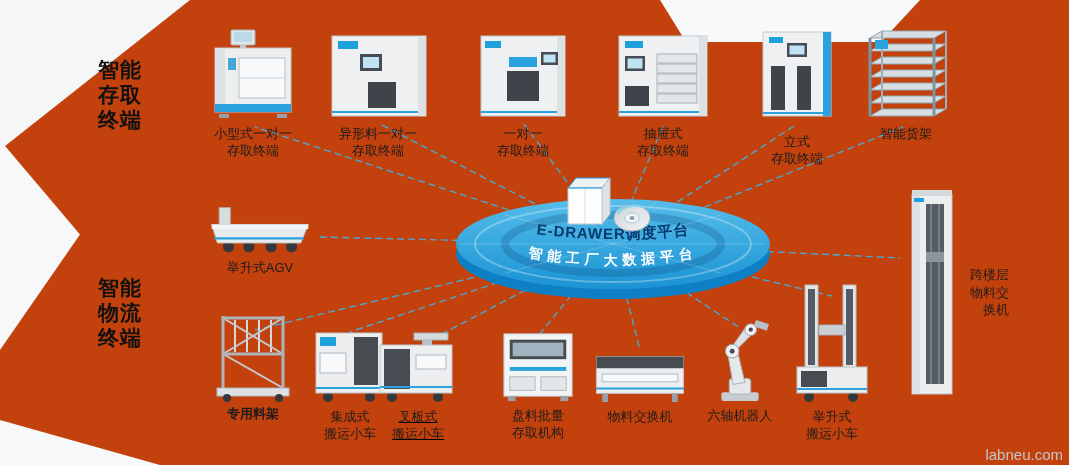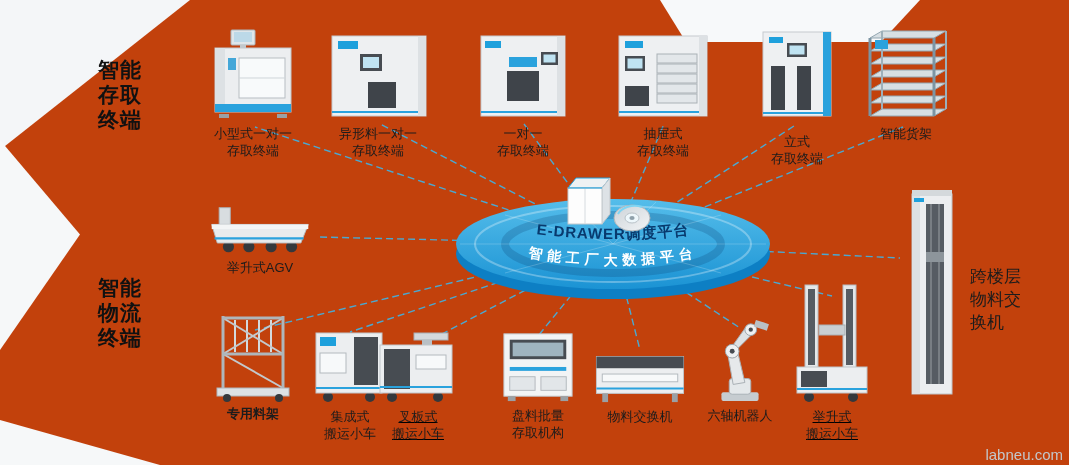--- a/index.html
+++ b/index.html
@@ -4,21 +4,21 @@
 <style>
   html,body{margin:0;padding:0;background:#fff;}
   body{font-family:"Liberation Sans",sans-serif;}
   #canvas{position:relative;width:1069px;height:465px;background:#c2410c;overflow:hidden;}
   .bgshape{position:absolute;z-index:0;}
   #lines{position:absolute;left:0;top:0;z-index:1;}
   .node{position:absolute;z-index:3;display:flex;flex-direction:column;align-items:center;}
   .machine{display:flex;align-items:flex-end;justify-content:center;}
   .label{margin-top:4px;font-size:13px;line-height:1.28;color:#1c1c1c;text-align:center;white-space:pre-line;}
   .section-label{position:absolute;z-index:3;font-size:21px;font-weight:bold;color:#111;line-height:1.2;letter-spacing:1px;white-space:pre-line;}
-  .side-label{position:absolute;z-index:3;font-size:17px;line-height:1.35;color:#1c1c1c;white-space:pre-line;text-align:left;}
+  .side-label{position:absolute;z-index:3;font-size:13px;line-height:1.35;color:#1c1c1c;white-space:pre-line;text-align:right;}
   #platform{position:absolute;left:450px;top:152px;z-index:2;}
   #watermark{position:absolute;right:6px;bottom:2px;z-index:4;font-size:15px;color:#c3c7cb;}
 </style>
 </head>
 <body>
 
 <div id="canvas">
 
   <div class="bgshape" style="left:0;top:0;width:190px;height:150px;background:#f4f6f8;clip-path:polygon(0 0,100% 0,0 100%);"></div>
   <div class="bgshape" style="left:0;top:140px;width:80px;height:210px;background:#f6f8f9;clip-path:polygon(0 0,100% 45%,0 100%);"></div>
@@ -353,21 +353,21 @@
         <circle cx="31" cy="36" r="7" fill="#eef0f2" stroke="#9aa1a6"></circle>
         <circle cx="50" cy="14" r="6" fill="#eef0f2" stroke="#9aa1a6"></circle>
         <rect x="54" y="6" width="14" height="7" fill="#b9c0c5" transform="rotate(18 61 9)"></rect>
         <circle cx="31" cy="36" r="2.5" fill="#474c52"></circle>
           <circle cx="50" cy="14" r="2.2" fill="#474c52"></circle>
       </svg>
     </div>
     <div class="label">六轴机器人</div>
   </div>
 
-  <div class="node" style="left:787px;top:283px;width:90px;text-decoration:underline;">
+  <div class="node" style="left:787px;top:283px;width:90px;">
     <div class="machine" style="height:122px;">
       <svg width="82" height="122" viewBox="0 0 82 122">
         <rect x="14" y="2" width="13" height="84" fill="#e4e7e9" stroke="#b6bcc1"></rect>
         <rect x="17" y="6" width="7" height="76" fill="#565c63"></rect>
         <rect x="52" y="2" width="13" height="84" fill="#e4e7e9" stroke="#b6bcc1"></rect>
         <rect x="55" y="6" width="7" height="76" fill="#565c63"></rect>
         <rect x="28" y="42" width="26" height="10" fill="#c9cfd3" stroke="#aab1b6"></rect>
         <circle cx="18" cy="114" r="5" fill="#34383c"></circle>
           <circle cx="62" cy="114" r="5" fill="#34383c"></circle>
         <rect x="6" y="84" width="70" height="26" fill="#eceef0" stroke="#c0c5c9"></rect>

